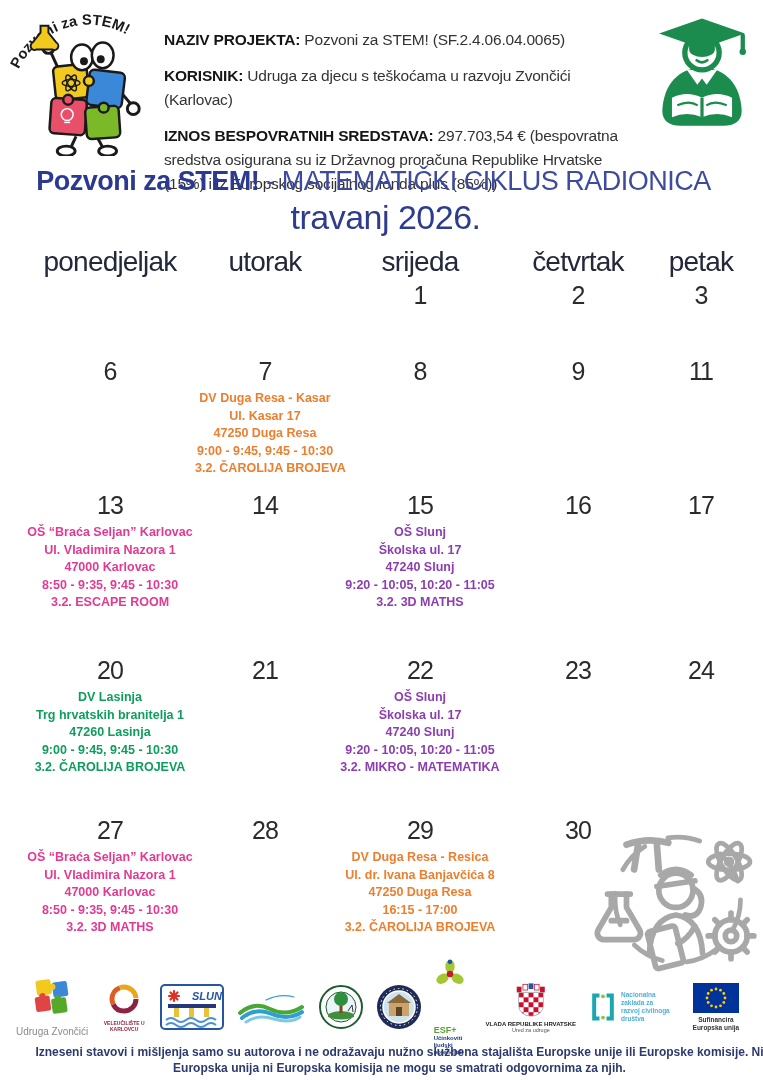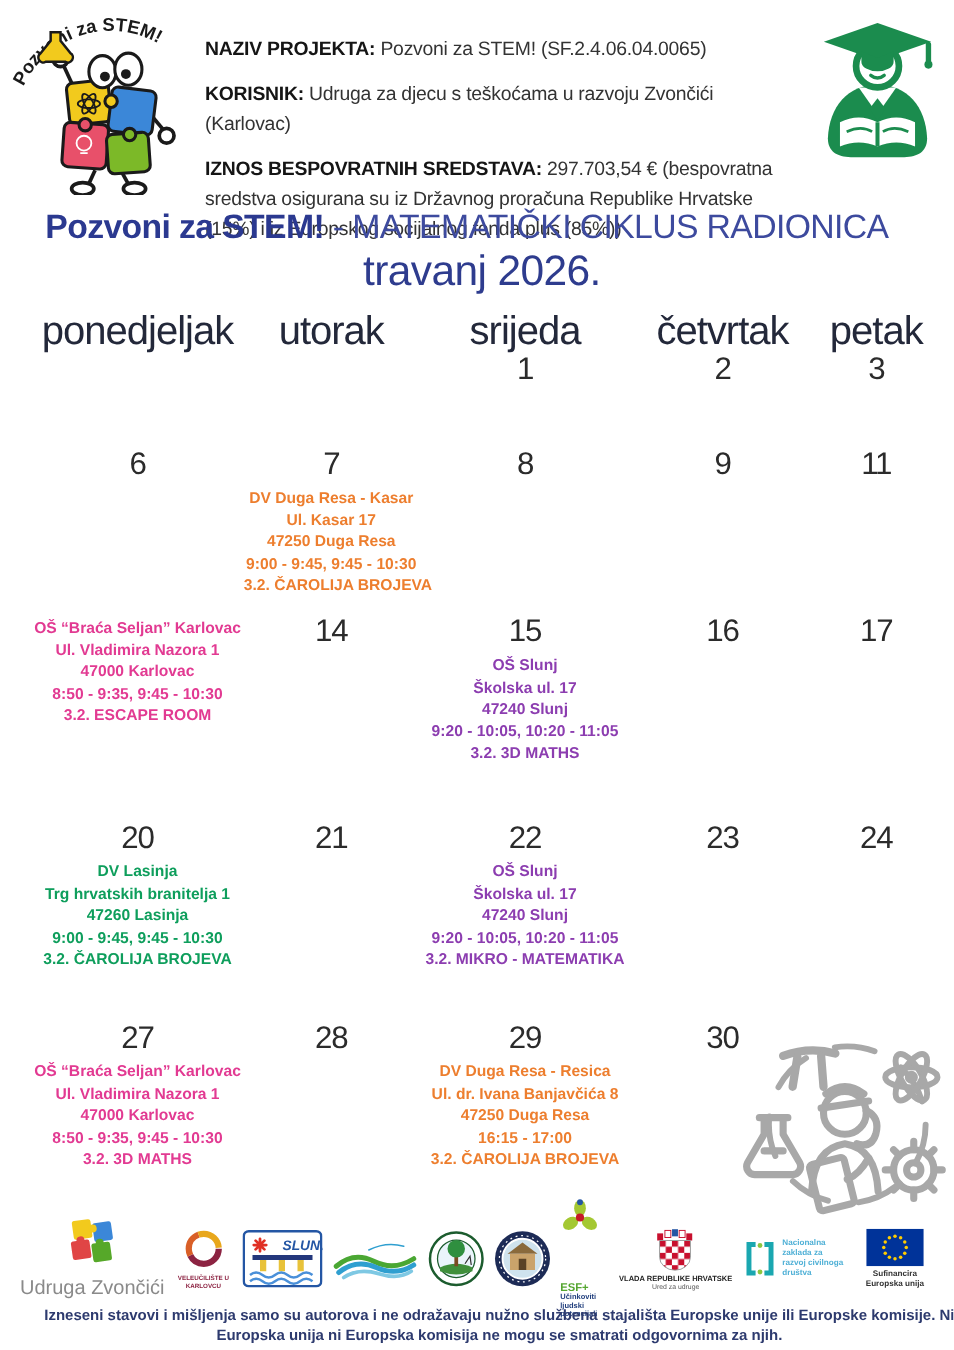--- a/index.html
+++ b/index.html
@@ -17,33 +17,33 @@
   .titles{position:absolute;top:166px;left:0;right:16px;text-align:center;}
   .t-line1{font-size:27px;letter-spacing:-0.5px;}
   .t-brand{font-weight:800;color:#2b3990;}
   .t-rest{font-weight:400;color:#3d4a9e;}
   .t-month{font-size:34px;color:#2e3c8e;margin-top:1px;letter-spacing:-0.5px;padding-left:24px;}
 
   
   .cal{position:absolute;top:246px;left:0;width:763px;box-sizing:border-box;padding-left:25px;
        display:grid;grid-template-columns:170px 140px 170px 146px 100px;
        grid-template-rows:34px 76px 134px 165px 160px 166px;}
-  .wd{font-size:32px;color:#23283a;text-align:center;letter-spacing:-0.8px;}
+  .wd{font-size:28px;color:#23283a;text-align:center;letter-spacing:-0.8px;}
   .cell{text-align:center;}
   .dnum{font-size:25px;color:#2b2b2b;letter-spacing:-1px;line-height:30px;}
   .event{margin-top:4px;font-weight:700;font-size:12.5px;line-height:17.5px;white-space:nowrap;}
   .c-orange{color:#ED7E2E;} .c-pink{color:#E23A92;} .c-purple{color:#8C3DB0;} .c-green{color:#0E9E5C;}
 
   .sci{position:absolute;left:586px;top:820px;width:176px;height:152px;}
 
   
   .logos{position:absolute;top:970px;left:0;width:763px;height:74px;box-sizing:border-box;
          display:flex;align-items:center;justify-content:space-between;padding:0 16px;}
   .lg{display:flex;flex-direction:column;align-items:center;}
-  .cap-zv{font-size:16px;color:#8a8a8a;margin-top:4px;white-space:nowrap;}
+  .cap-zv{font-size:10px;color:#8a8a8a;margin-top:4px;white-space:nowrap;}
   .cap-vele{font-size:5px;font-weight:700;color:#8c2342;text-align:center;line-height:6px;width:48px;}
   .esf-title{font-size:9px;font-weight:800;color:#55a630;line-height:10px;margin-top:36px;}
   .cap-esf{font-size:6px;font-weight:700;color:#1f3d7c;line-height:7px;width:40px;text-align:left;}
   .lg-esf{align-items:flex-start;}
   .cap-vlada1{font-size:6px;font-weight:700;color:#222;white-space:nowrap;margin-top:2px;}
   .cap-vlada2{font-size:5.5px;color:#555;}
   .lg-zaklada{flex-direction:row;align-items:center;gap:3px;}
   .cap-zaklada{font-size:6.5px;font-weight:700;color:#4fb0d6;line-height:8px;width:52px;text-align:left;}
   .cap-eu{font-size:6.5px;font-weight:700;color:#333;text-align:center;line-height:8px;margin-top:3px;width:62px;}
 
@@ -172,20 +172,21 @@
         <div class="dnum">8</div>
       </div>
     <div class="cell">
         <div class="dnum">9</div>
       </div>
     <div class="cell">
         <div class="dnum">11</div>
       </div>
 
     <div class="cell">
+      <div class="dnum">13</div>
       <div class="event c-pink">
         <div>OŠ “Braća Seljan” Karlovac</div>
         <div>Ul. Vladimira Nazora 1</div>
         <div>47000 Karlovac</div>
         <div>8:50 - 9:35, 9:45 - 10:30</div>
         <div>3.2. ESCAPE ROOM</div>
       </div>
     </div>
     <div class="cell">
         <div class="dnum">14</div>

